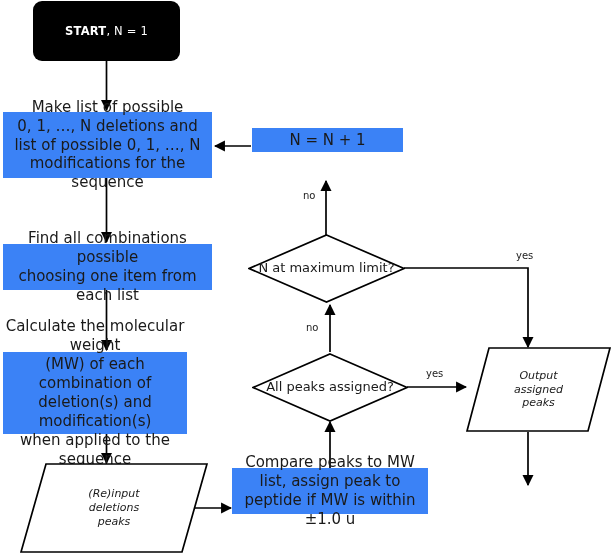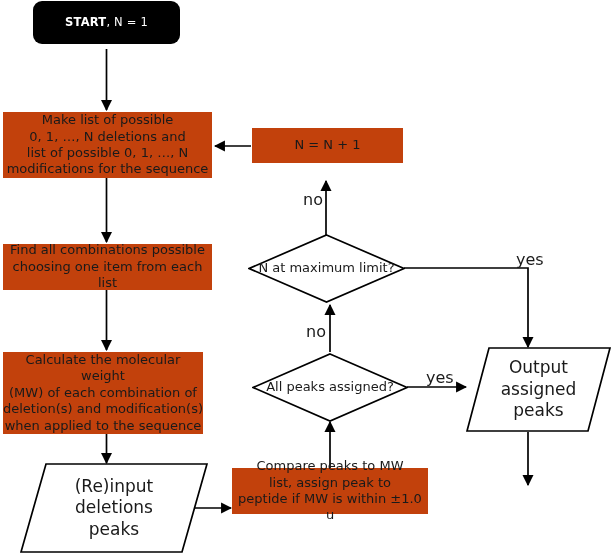--- a/index.html
+++ b/index.html
@@ -44,29 +44,30 @@
     background: #000000;
     color: #ffffff;
     border-radius: 9px;
     font-size: 11.5px;
     letter-spacing: 0.2px;
   }
   .terminal .txt { font-weight: normal; }
   .terminal .b { font-weight: bold; }
   
   .process {
-    background: #c2410c;
-    color: #1a1a1a;
-    font-size: 13px;
+    background: #3b82f6;
+    color: #1a1a1a;
+    font-size: 15px;
   }
   
   .io {
     background: transparent;
     color: #1a1a1a;
-    font-size: 17px;
+    font-size: 11px;
+    font-style: italic;
   }
   .io .shape {
     position: absolute;
     left: 0; top: 0;
     width: 100%; height: 100%;
   }
   .io .txt { position: relative; z-index: 2; }
   
   .decision {
     background: transparent;
@@ -75,21 +76,21 @@
   }
   .decision .shape {
     position: absolute;
     left: 0; top: 0;
     width: 100%; height: 100%;
   }
   .decision .txt { position: relative; z-index: 2; }
   
   .elabel {
     position: absolute;
-    font-size: 16px;
+    font-size: 10px;
     color: #1a1a1a;
     white-space: nowrap;
   }
 </style>
 </head>
 <body>
 
 <div id="canvas">
 
   <svg id="edges" viewBox="0 0 611 557" xmlns="http://www.w3.org/2000/svg">
@@ -119,37 +120,37 @@
       <path d="M 326 235 L 326 181" marker-end="url(#arrow)"></path>
 
       <path d="M 404 268 L 528 268 L 528 347" marker-end="url(#arrow)"></path>
 
       <path d="M 251 146 L 215 146" marker-end="url(#arrow)"></path>
 
       <path d="M 528 432 L 528 485" marker-end="url(#arrow)"></path>
     </g>
   </svg>
 
-  <div class="node terminal" style="left:33px; top:1px; width:147px; height:43px;">
+  <div class="node terminal" style="left:33px; top:1px; width:147px; height:60px;">
     <span class="txt"><span class="b">START</span><span>, N = 1</span></span>
   </div>
 
   <div class="node process" style="left:3px; top:112px; width:209px; height:66px;">
     <span class="txt">Make list of possible
 0, 1, …, N deletions and
 list of possible 0, 1, …, N
 modifications for the sequence</span>
   </div>
 
   <div class="node process" style="left:3px; top:244px; width:209px; height:46px;">
     <span class="txt">Find all combinations possible
 choosing one item from each list</span>
   </div>
 
-  <div class="node process" style="left:3px; top:352px; width:200px; height:82px;">
+  <div class="node process" style="left:3px; top:352px; width:184px; height:82px;">
     <span class="txt">Calculate the molecular weight
 (MW) of each combination of
 deletion(s) and modification(s)
 when applied to the sequence</span>
   </div>
 
   <div class="node io" style="left:20px; top:463px; width:188px; height:90px;">
     <svg class="shape" viewBox="0 0 188 90" preserveAspectRatio="none">
       <polygon points="26,1 187,1 162,89 1,89" fill="#ffffff" stroke="#000000" stroke-width="1.7" vector-effect="non-scaling-stroke"></polygon>
     </svg>
@@ -171,21 +172,21 @@
     <span class="txt">All peaks assigned?</span>
   </div>
 
   <div class="node decision" style="left:248px; top:234px; width:157px; height:69px;">
     <svg class="shape" viewBox="0 0 157 69" preserveAspectRatio="none">
       <polygon points="78.5,1 156,34.5 78.5,68 1,34.5" fill="#ffffff" stroke="#000000" stroke-width="1.7" vector-effect="non-scaling-stroke"></polygon>
     </svg>
     <span class="txt">N at maximum limit?</span>
   </div>
 
-  <div class="node process" style="left:252px; top:128px; width:151px; height:35px;">
+  <div class="node process" style="left:252px; top:128px; width:151px; height:24px;">
     <span class="txt">N = N + 1</span>
   </div>
 
   <div class="node io" style="left:466px; top:347px; width:145px; height:85px;">
     <svg class="shape" viewBox="0 0 145 85" preserveAspectRatio="none">
       <polygon points="23,1 144,1 122,84 1,84" fill="#ffffff" stroke="#000000" stroke-width="1.7" vector-effect="non-scaling-stroke"></polygon>
     </svg>
     <span class="txt">Output
 assigned
 peaks</span>

